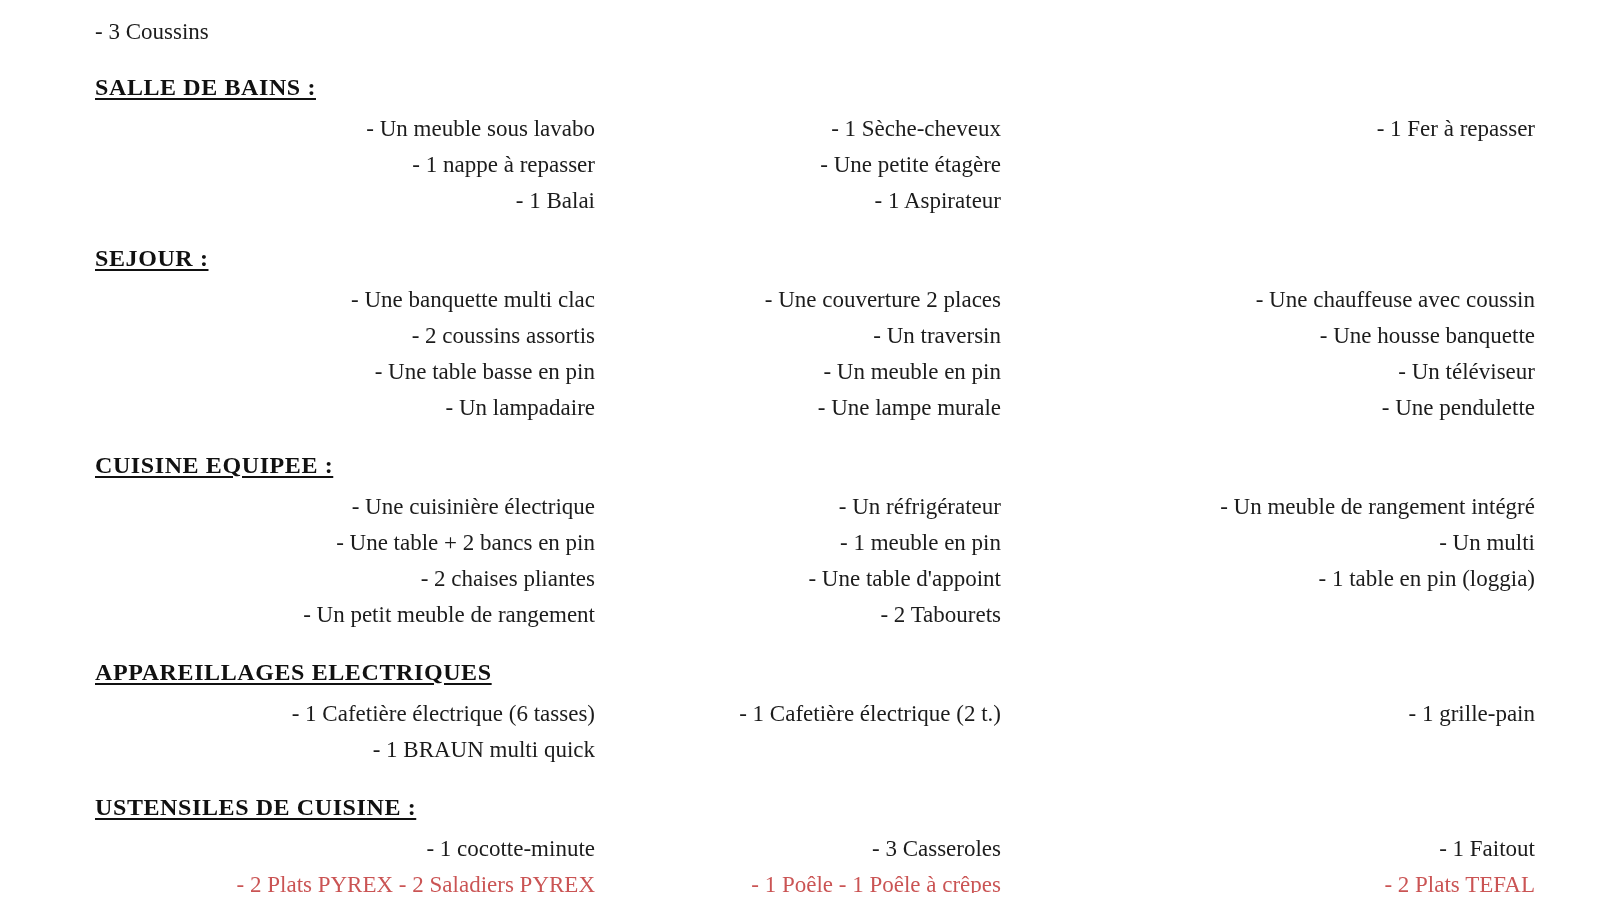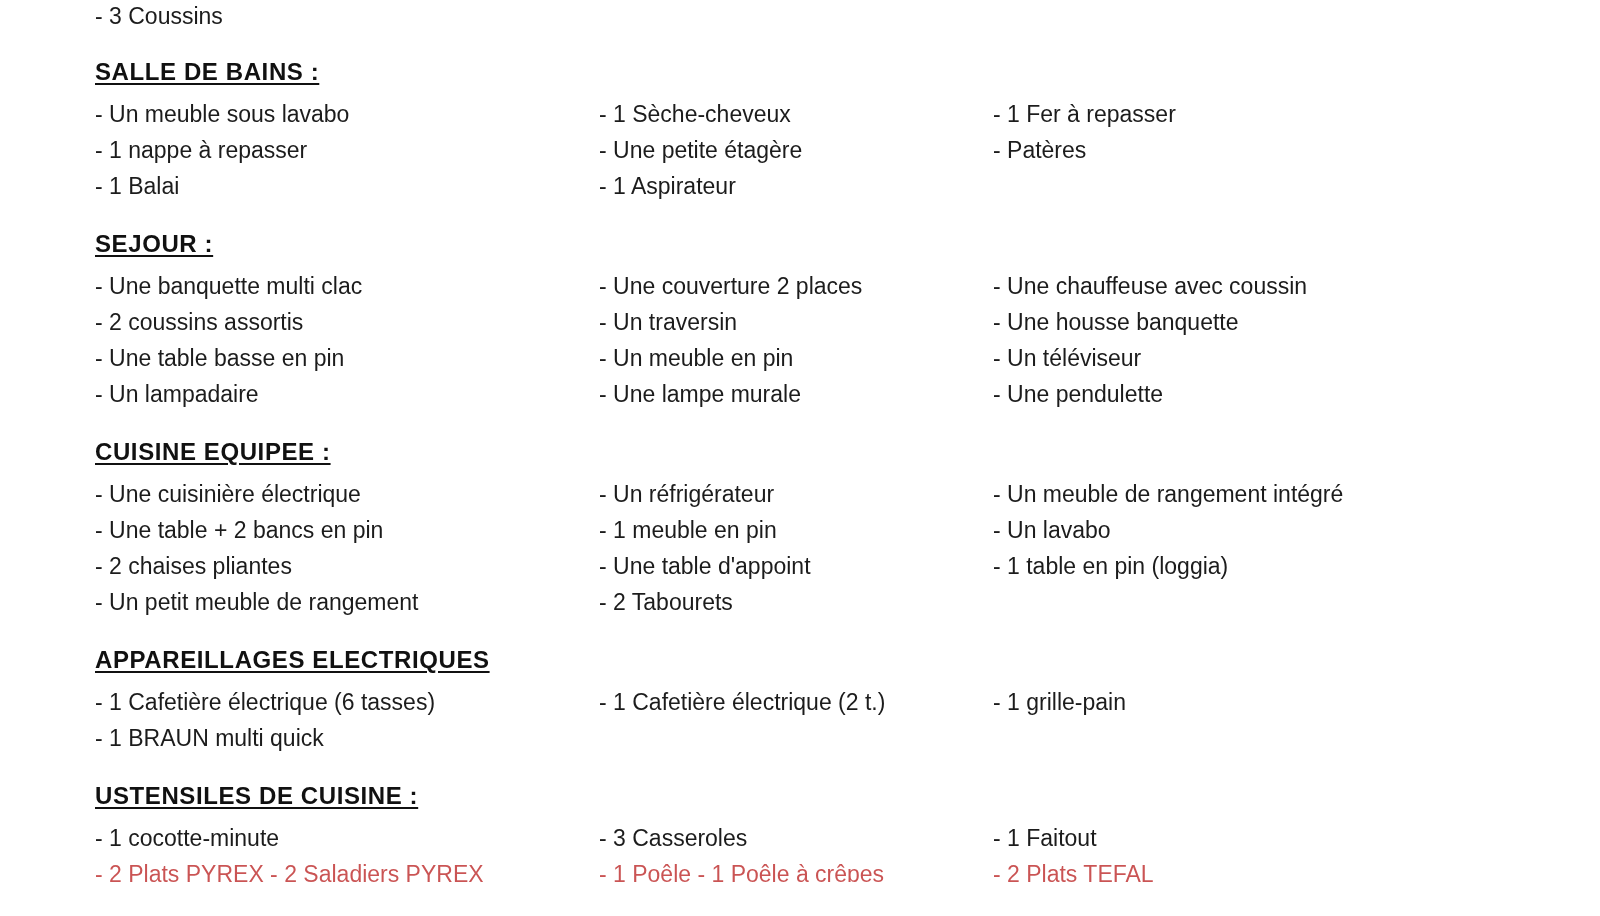--- a/index.html
+++ b/index.html
@@ -13,21 +13,22 @@
     overflow: hidden;
     font-family: "Liberation Sans", sans-serif;
     color: #1a1a1a;
   }
   .page {
     position: relative;
     width: 1600px;
     height: 916px;
     background: #ffffff;
     box-sizing: border-box;
-    padding: 0 40px;
+    padding: 16px 40px;
+    font-family: Liberation Serif, serif;
   }
   .doc {
     position: relative;
     margin-left: 55px;
     width: 1440px;
   }
   .section {
     margin-bottom: 0;
   }
   .section-title {
@@ -35,21 +36,22 @@
     font-weight: bold;
     letter-spacing: 0.6px;
     text-decoration: underline;
     text-underline-offset: 3px;
     color: #111111;
     white-space: nowrap;
   }
   .cols {
     display: grid;
     grid-template-columns: 500px 390px auto;
-    column-gap: 4px;
+    column-gap: 16px;
+    text-align: right;
   }
   .col {
     display: block;
   }
   .item {
     font-size: 23px;
     line-height: 36px;
     color: #1c1c1c;
     white-space: nowrap;
   }
@@ -90,21 +92,20 @@
           <div class="item">- 1 nappe à repasser</div>
           <div class="item">- 1 Balai</div>
         </div>
         <div class="col">
           <div class="item">- 1 Sèche-cheveux</div>
           <div class="item">- Une petite étagère</div>
           <div class="item">- 1 Aspirateur</div>
         </div>
         <div class="col">
           <div class="item">- 1 Fer à repasser</div>
-          <div class="item">- Patères</div>
         </div>
       </div>
     </div>
 
     <div class="spacer-medium"></div>
 
     <div class="section">
       <div class="section-title">SEJOUR :</div>
       <div class="spacer-title"></div>
       <div class="cols">
@@ -142,21 +143,21 @@
           <div class="item">- Un petit meuble de rangement</div>
         </div>
         <div class="col">
           <div class="item">- Un réfrigérateur</div>
           <div class="item">- 1 meuble en pin</div>
           <div class="item">- Une table d'appoint</div>
           <div class="item">- 2 Tabourets</div>
         </div>
         <div class="col">
           <div class="item">- Un meuble de rangement intégré</div>
-          <div class="item">- Un lavabo</div>
+          <div class="item">- Un multi</div>
           <div class="item">- 1 table en pin (loggia)</div>
         </div>
       </div>
     </div>
 
     <div class="spacer-medium"></div>
 
     <div class="section">
       <div class="section-title">APPAREILLAGES ELECTRIQUES</div>
       <div class="spacer-title"></div>

